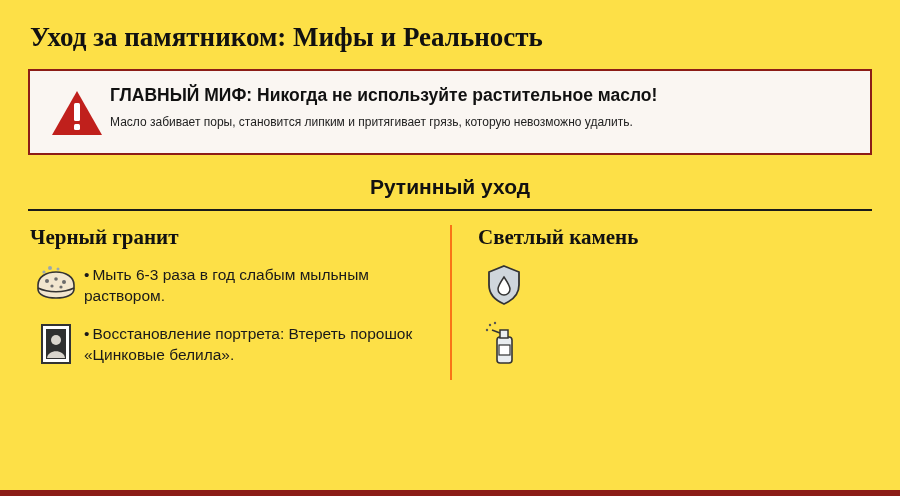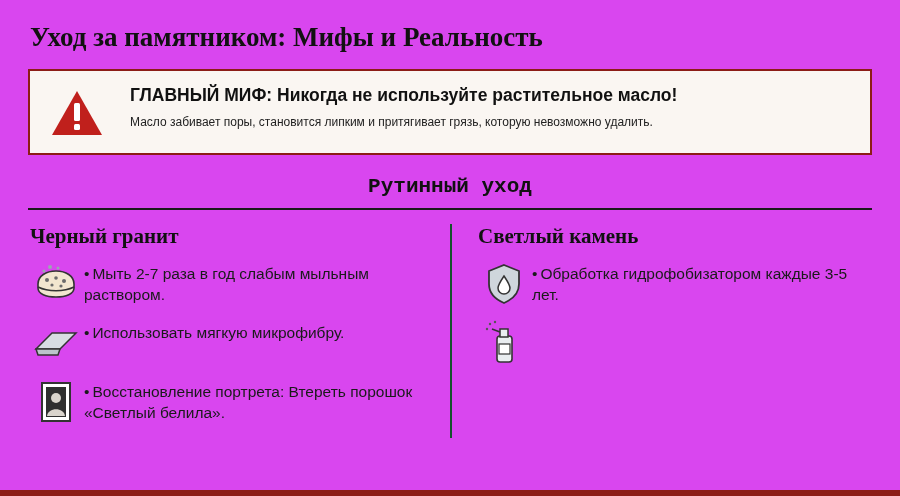--- a/index.html
+++ b/index.html
@@ -11,21 +11,21 @@
     height: 496px;
     background: #ffffff;
     font-family: "Liberation Sans", sans-serif;
     color: #1a1a1a;
     overflow: hidden;
   }
   .page {
     position: relative;
     width: 900px;
     height: 496px;
-    background: #d946ef;
+    background: #fde047;
     box-sizing: border-box;
     padding: 22px 28px 0 28px;
   }
   .page::after {
     content: "";
     position: absolute;
     left: 0;
     right: 0;
     bottom: 0;
     height: 6px;
@@ -57,41 +57,40 @@
     flex: 0 0 auto;
     width: 62px;
     display: flex;
     align-items: flex-start;
     justify-content: center;
     padding-top: 4px;
   }
   .myth-text {
     flex: 1 1 auto;
     padding-left: 2px;
-    margin-left: 20px;
   }
   .myth-head {
     font-size: 17.5px;
     font-weight: bold;
     color: #111111;
     line-height: 1.25;
     margin-bottom: 7px;
   }
   .myth-head .myth-label {
     color: #111111;
   }
   .myth-body {
     font-size: 12px;
     line-height: 1.42;
     color: #222222;
   }
 
   
   .section-title {
-    font-family: Liberation Mono, monospace;
+    font-family: Liberation Sans, sans-serif;
     font-weight: bold;
     font-size: 21px;
     text-align: center;
     color: #111111;
     margin: 0 0 10px 0;
   }
   .divider {
     height: 2px;
     background: #1a1a1a;
     margin-bottom: 14px;
@@ -104,21 +103,21 @@
   }
   .col {
     flex: 1 1 50%;
     box-sizing: border-box;
   }
   .col.left {
     padding-right: 22px;
   }
   .col.right {
     padding-left: 24px;
-    border-left: 2px solid #14532d;
+    border-left: 2px solid #f97316;
   }
   .col-title {
     font-family: "Liberation Serif", serif;
     font-weight: bold;
     font-size: 21px;
     color: #111111;
     margin: 0 0 12px 2px;
   }
   .item {
     display: flex;
@@ -185,63 +184,49 @@
             <circle cx="24" cy="14" r="1.8" fill="#6b6b6b"></circle>
             <circle cx="32" cy="17" r="2" fill="#6b6b6b"></circle>
             <circle cx="20" cy="21" r="1.6" fill="#6b6b6b"></circle>
             <circle cx="29" cy="22" r="1.6" fill="#6b6b6b"></circle>
             <circle cx="12" cy="7" r="1.6" fill="#9aa7b0"></circle>
             <circle cx="18" cy="3" r="2" fill="#9aa7b0"></circle>
             <circle cx="26" cy="4" r="1.5" fill="#9aa7b0"></circle>
           </svg>
         </div>
         <div class="item-text">
-          <span class="bullet">•</span><span>Мыть 2-7 раза в год слабым мыльным раствором.</span>
-        </div>
-      </div>
-
-      <div class="item">
-        <div class="item-icon">
-          <svg width="48" height="36" viewBox="0 0 48 36" aria-hidden="true">
-            <path d="M4 24 L20 8 L44 8 L28 24 Z" fill="#d8dde2" stroke="#333" stroke-width="1.5"></path>
-            <path d="M4 24 L28 24 L26 30 L6 30 Z" fill="#bcc4cb" stroke="#333" stroke-width="1.5"></path>
-          </svg>
-        </div>
-        <div class="item-text">
-          <span class="bullet">•</span><span>Использовать мягкую микрофибру.</span>
-        </div>
-      </div>
+          <span class="bullet">•</span><span>Мыть 6-3 раза в год слабым мыльным раствором.</span>
+        </div>
+      </div>
+
 
       <div class="item">
         <div class="item-icon">
           <svg width="40" height="44" viewBox="0 0 40 44" aria-hidden="true">
             <rect x="6" y="3" width="28" height="38" fill="#ffffff" stroke="#333" stroke-width="2"></rect>
             <rect x="10" y="7" width="20" height="30" fill="#2f2f2f"></rect>
             <circle cx="20" cy="18" r="5" fill="#d9d4cc"></circle>
             <path d="M11 36 C12 27 28 27 29 36 Z" fill="#d9d4cc"></path>
           </svg>
         </div>
         <div class="item-text">
-          <span class="bullet">•</span><span>Восстановление портрета: Втереть порошок «Светлый белила».</span>
+          <span class="bullet">•</span><span>Восстановление портрета: Втереть порошок «Цинковые белила».</span>
         </div>
       </div>
     </div>
 
     <div class="col right">
       <h3 class="col-title">Светлый камень</h3>
 
       <div class="item">
         <div class="item-icon">
           <svg width="40" height="44" viewBox="0 0 40 44" aria-hidden="true">
             <path d="M20 3 L35 9 V22 C35 32 27 38 20 41 C13 38 5 32 5 22 V9 Z" fill="#cfd6dc" stroke="#333" stroke-width="1.8"></path>
             <path d="M20 14 C24 20 26 23 26 26 A6 6 0 0 1 14 26 C14 23 16 20 20 14 Z" fill="#ffffff" stroke="#333" stroke-width="1.5"></path>
           </svg>
-        </div>
-        <div class="item-text">
-          <span class="bullet">•</span><span>Обработка гидрофобизатором каждые 3-5 лет.</span>
         </div>
       </div>
 
       <div class="item">
         <div class="item-icon">
           <svg width="40" height="46" viewBox="0 0 40 46" aria-hidden="true">
             <rect x="13" y="16" width="15" height="26" rx="3" fill="#e9edf0" stroke="#333" stroke-width="1.6"></rect>
             <rect x="16" y="9" width="8" height="8" fill="#e9edf0" stroke="#333" stroke-width="1.5"></rect>
             <path d="M16 12 L8 9" stroke="#333" stroke-width="1.6" fill="none"></path>
             <rect x="15" y="24" width="11" height="10" fill="#ffffff" stroke="#333" stroke-width="1.2"></rect>

